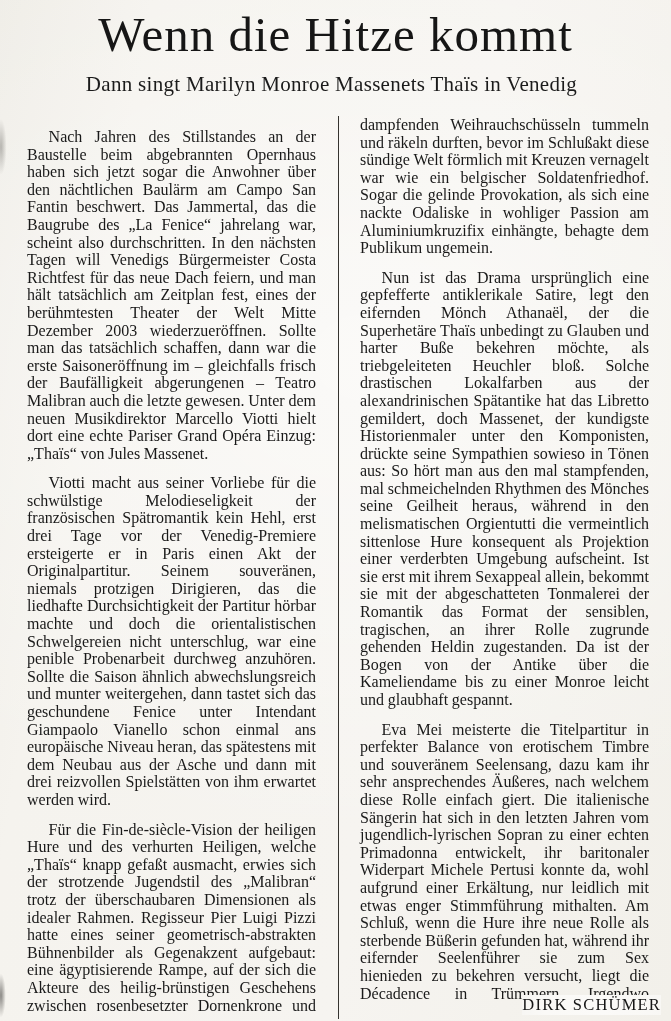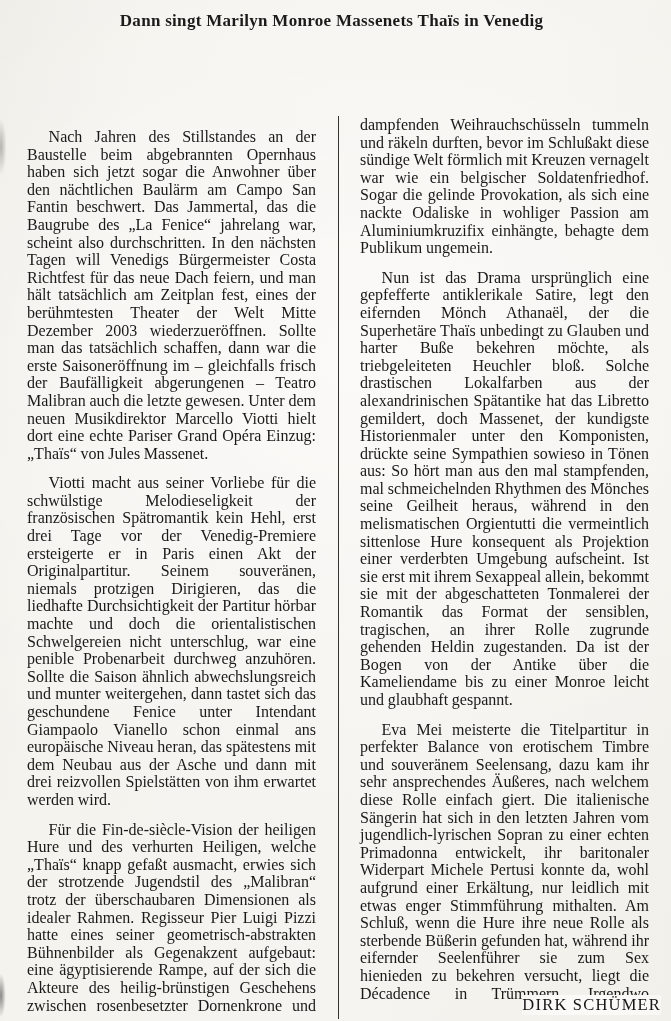--- a/index.html
+++ b/index.html
@@ -31,22 +31,22 @@
     margin: 0; padding-top: 7px;
     text-align: center;
     font-size: 49px; line-height: 56px;
     font-weight: 400;
     letter-spacing: 1px;
     color: #161616;
   }
   .subtitle {
     margin: 8px 8px 0 0;
     text-align: center;
-    font-size: 17px; line-height: 26px;
-    font-weight: 700;
+    font-size: 21px; line-height: 26px;
+    font-weight: 400;
     letter-spacing: 0.3px;
     color: #1b1b1b;
   }
   .body-cols {
     position: absolute;
     left: 15px; right: 10px; top: 116px;
     height: 903px;
     column-count: 2;
     column-gap: 20px;
     column-fill: auto;
@@ -79,20 +79,21 @@
     background: inherit;
   }
 </style>
 </head>
 <body>
 
 <div class="page">
   <div class="smudge top"></div>
   <div class="smudge bottom"></div>
 
+  <h1 class="title">Wenn die Hitze kommt</h1>
   <h2 class="subtitle">Dann singt Marilyn Monroe Massenets Thaïs in Venedig</h2>
 
   <div class="body-cols">
     <p>Nach Jahren des Stillstandes an der Baustelle beim abgebrannten Opernhaus haben sich jetzt sogar die Anwohner über den nächtlichen Baulärm am Campo San Fantin beschwert. Das Jammertal, das die Baugrube des „La Fenice“ jahrelang war, scheint also durchschritten. In den nächsten Tagen will Venedigs Bürgermeister Costa Richtfest für das neue Dach feiern, und man hält tatsächlich am Zeitplan fest, eines der berühmtesten Theater der Welt Mitte Dezember 2003 wiederzueröffnen. Sollte man das tatsächlich schaffen, dann war die erste Saisoneröffnung im – gleichfalls frisch der Baufälligkeit abgerungenen – Teatro Malibran auch die letzte gewesen. Unter dem neuen Musikdirektor Marcello Viotti hielt dort eine echte Pariser Grand Opéra Einzug: „Thaïs“ von Jules Massenet.</p>
     <p>Viotti macht aus seiner Vorliebe für die schwülstige Melodieseligkeit der französischen Spätromantik kein Hehl, erst drei Tage vor der Venedig-Premiere ersteigerte er in Paris einen Akt der Originalpartitur. Seinem souveränen, niemals protzigen Dirigieren, das die liedhafte Durchsichtigkeit der Partitur hörbar machte und doch die orientalistischen Schwelgereien nicht unterschlug, war eine penible Probenarbeit durchweg anzuhören. Sollte die Saison ähnlich abwechslungsreich und munter weitergehen, dann tastet sich das geschundene Fenice unter Intendant Giampaolo Vianello schon einmal ans europäische Niveau heran, das spätestens mit dem Neubau aus der Asche und dann mit drei reizvollen Spielstätten von ihm erwartet werden wird.</p>
     <p>Für die Fin-de-siècle-Vision der heiligen Hure und des verhurten Heiligen, welche „Thaïs“ knapp gefaßt ausmacht, erwies sich der strotzende Jugendstil des „Malibran“ trotz der überschaubaren Dimensionen als idealer Rahmen. Regisseur Pier Luigi Pizzi hatte eines seiner geometrisch-abstrakten Bühnenbilder als Gegenakzent aufgebaut: eine ägyptisierende Rampe, auf der sich die Akteure des heilig-brünstigen Geschehens zwischen rosenbesetzter Dornenkrone und dampfenden Weihrauchschüsseln tummeln und räkeln durften, bevor im Schlußakt diese sündige Welt förmlich mit Kreuzen vernagelt war wie ein belgischer Soldatenfriedhof. Sogar die gelinde Provokation, als sich eine nackte Odaliske in wohliger Passion am Aluminiumkruzifix einhängte, behagte dem Publikum ungemein.</p>
     <p>Nun ist das Drama ursprünglich eine gepfefferte antiklerikale Satire, legt den eifernden Mönch Athanaël, der die Superhetäre Thaïs unbedingt zu Glauben und harter Buße bekehren möchte, als triebgeleiteten Heuchler bloß. Solche drastischen Lokalfarben aus der alexandrinischen Spätantike hat das Libretto gemildert, doch Massenet, der kundigste Historienmaler unter den Komponisten, drückte seine Sympathien sowieso in Tönen aus: So hört man aus den mal stampfenden, mal schmeichelnden Rhythmen des Mönches seine Geilheit heraus, während in den melismatischen Orgientutti die vermeintlich sittenlose Hure konsequent als Projektion einer verderbten Umgebung aufscheint. Ist sie erst mit ihrem Sexappeal allein, bekommt sie mit der abgeschatteten Tonmalerei der Romantik das Format der sensiblen, tragischen, an ihrer Rolle zugrunde gehenden Heldin zugestanden. Da ist der Bogen von der Antike über die Kameliendame bis zu einer Monroe leicht und glaubhaft gespannt.</p>
     <p>Eva Mei meisterte die Titelpartitur in perfekter Balance von erotischem Timbre und souveränem Seelensang, dazu kam ihr sehr ansprechendes Äußeres, nach welchem diese Rolle einfach giert. Die italienische Sängerin hat sich in den letzten Jahren vom jugendlich-lyrischen Sopran zu einer echten Primadonna entwickelt, ihr baritonaler Widerpart Michele Pertusi konnte da, wohl aufgrund einer Erkältung, nur leidlich mit etwas enger Stimmführung mithalten. Am Schluß, wenn die Hure ihre neue Rolle als sterbende Büßerin gefunden hat, während ihr eifernder Seelenführer sie zum Sex hienieden zu bekehren versucht, liegt die Décadence in Trümmern. Irgendwo zwischen der geistigen Ewigkeit und dem sinnlichen Augenblick, so lehrt uns diese sehr humane Operntragik, läge durchaus ein Leben, das sich leben und genießen ließe.</p>
   </div>
 

